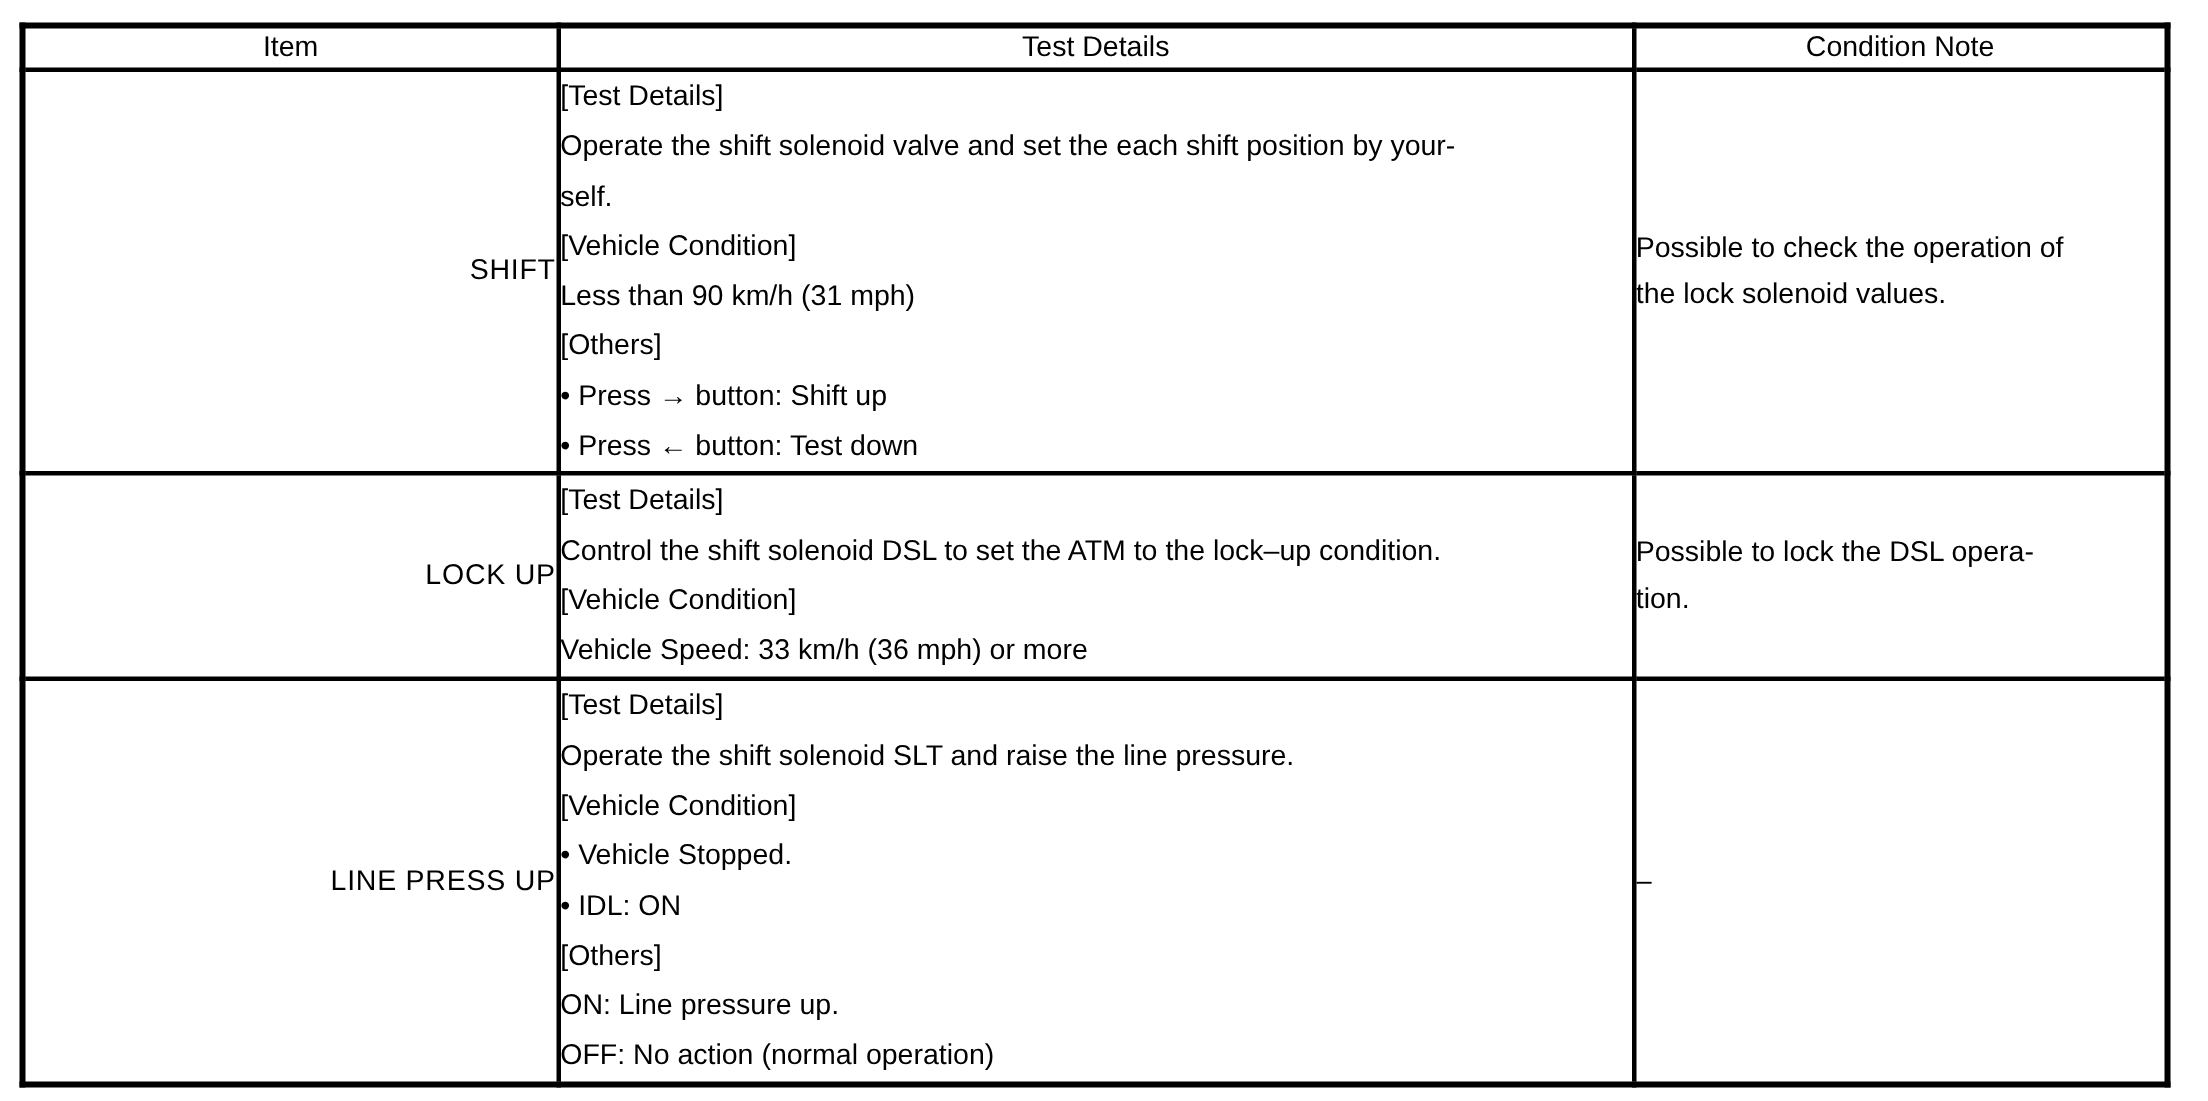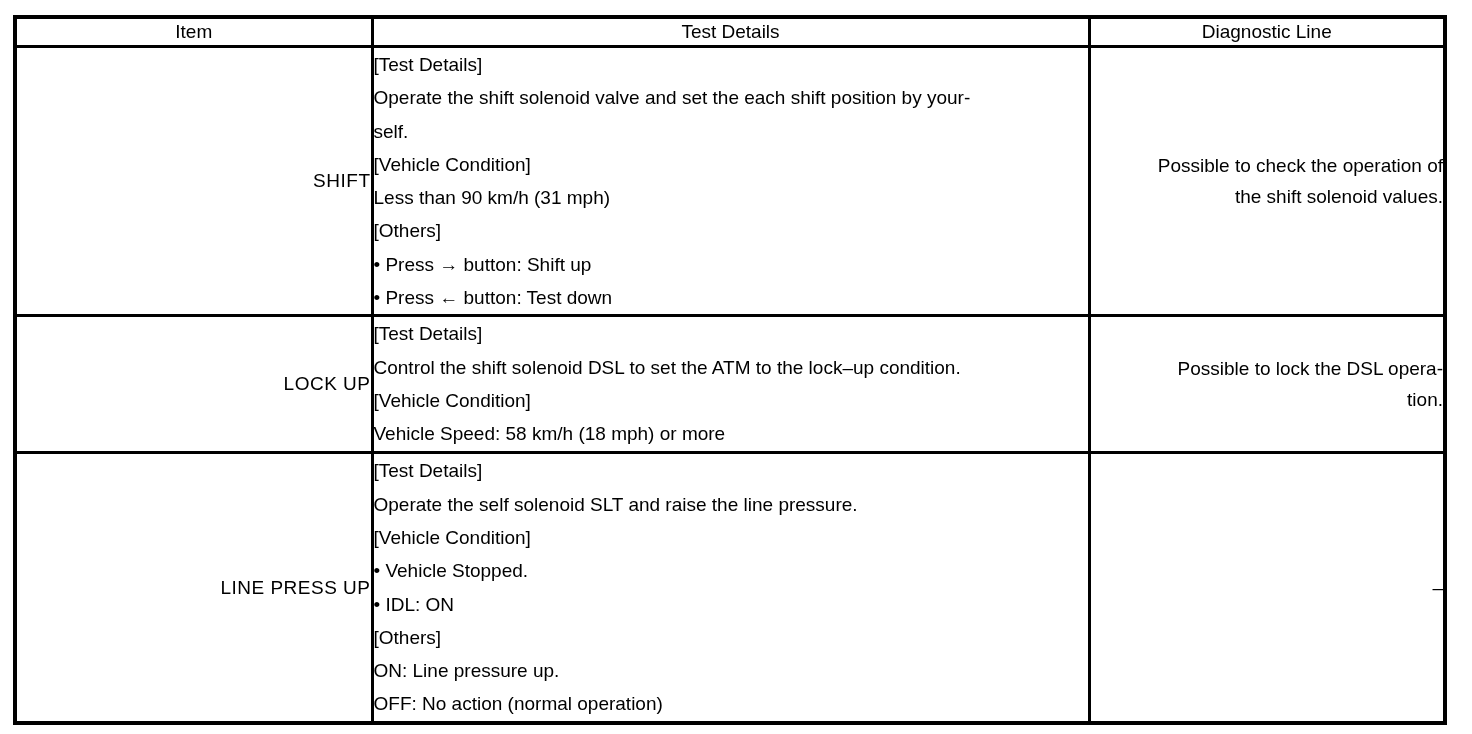--- a/index.html
+++ b/index.html
@@ -60,21 +60,21 @@
   }
   td.details-cell {
     vertical-align: top;
     padding: 5px 8px 0 12px;
   }
   td.details-cell .line {
     line-height: 33.3px;
     white-space: nowrap;
   }
   td.note-cell {
-    text-align: right;
+    text-align: left;
     vertical-align: middle;
     padding: 0 6px;
   }
   td.note-cell .line {
     line-height: 31px;
   }
 </style>
 </head>
 <body>
 
@@ -83,61 +83,61 @@
     <table class="diag-table">
       <colgroup>
         <col class="c-item">
         <col class="c-details">
         <col class="c-note">
       </colgroup>
       <thead>
         <tr>
           <th>Item</th>
           <th>Test Details</th>
-          <th>Diagnostic Line</th>
+          <th>Condition Note</th>
         </tr>
       </thead>
       <tbody id="table-body">
   <tr class="r-shift">
     <td class="item-cell">SHIFT</td>
     <td class="details-cell">
               <div class="line">[Test Details]</div>
               <div class="line">Operate the shift solenoid valve and set the each shift position by your-</div>
               <div class="line">self.</div>
               <div class="line">[Vehicle Condition]</div>
               <div class="line">Less than 90 km/h (31 mph)</div>
               <div class="line">[Others]</div>
               <div class="line">• Press → button: Shift up</div>
               <div class="line">• Press ← button: Test down</div>
             </td>
     <td class="note-cell">
               <div class="line">Possible to check the operation of</div>
-              <div class="line">the shift solenoid values.</div>
+              <div class="line">the lock solenoid values.</div>
             </td>
   </tr>
 
   <tr class="r-lockup">
     <td class="item-cell">LOCK UP</td>
     <td class="details-cell">
               <div class="line">[Test Details]</div>
               <div class="line">Control the shift solenoid DSL to set the ATM to the lock–up condition.</div>
               <div class="line">[Vehicle Condition]</div>
-              <div class="line">Vehicle Speed: 58 km/h (18 mph) or more</div>
+              <div class="line">Vehicle Speed: 33 km/h (36 mph) or more</div>
             </td>
     <td class="note-cell">
               <div class="line">Possible to lock the DSL opera-</div>
               <div class="line">tion.</div>
             </td>
   </tr>
 
   <tr class="r-linepress">
     <td class="item-cell">LINE PRESS UP</td>
     <td class="details-cell">
               <div class="line">[Test Details]</div>
-              <div class="line">Operate the self solenoid SLT and raise the line pressure.</div>
+              <div class="line">Operate the shift solenoid SLT and raise the line pressure.</div>
               <div class="line">[Vehicle Condition]</div>
               <div class="line">• Vehicle Stopped.</div>
               <div class="line">• IDL: ON</div>
               <div class="line">[Others]</div>
               <div class="line">ON: Line pressure up.</div>
               <div class="line">OFF: No action (normal operation)</div>
             </td>
     <td class="note-cell">
               <div class="line">–</div>
             </td>

